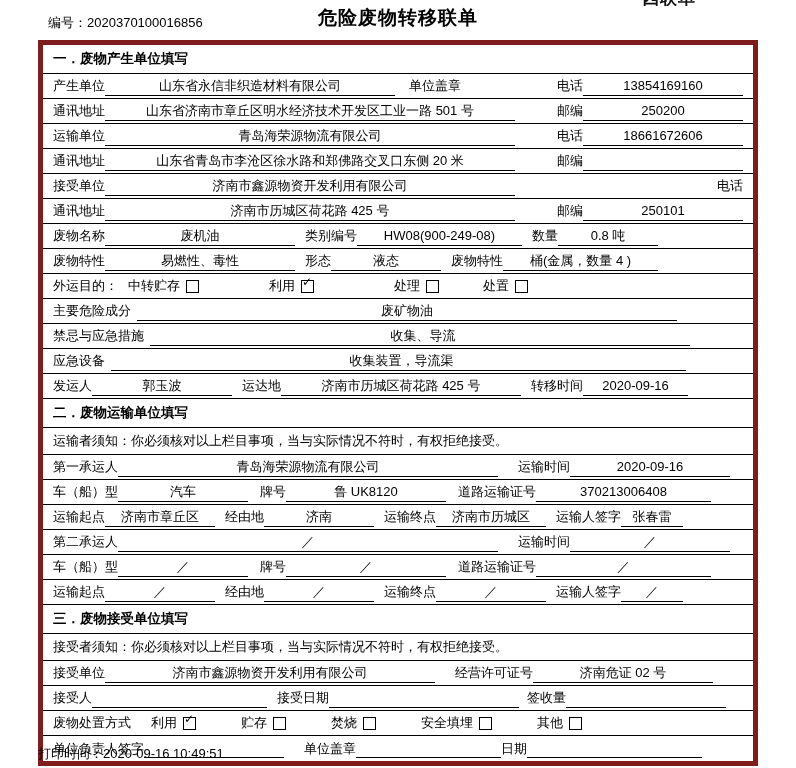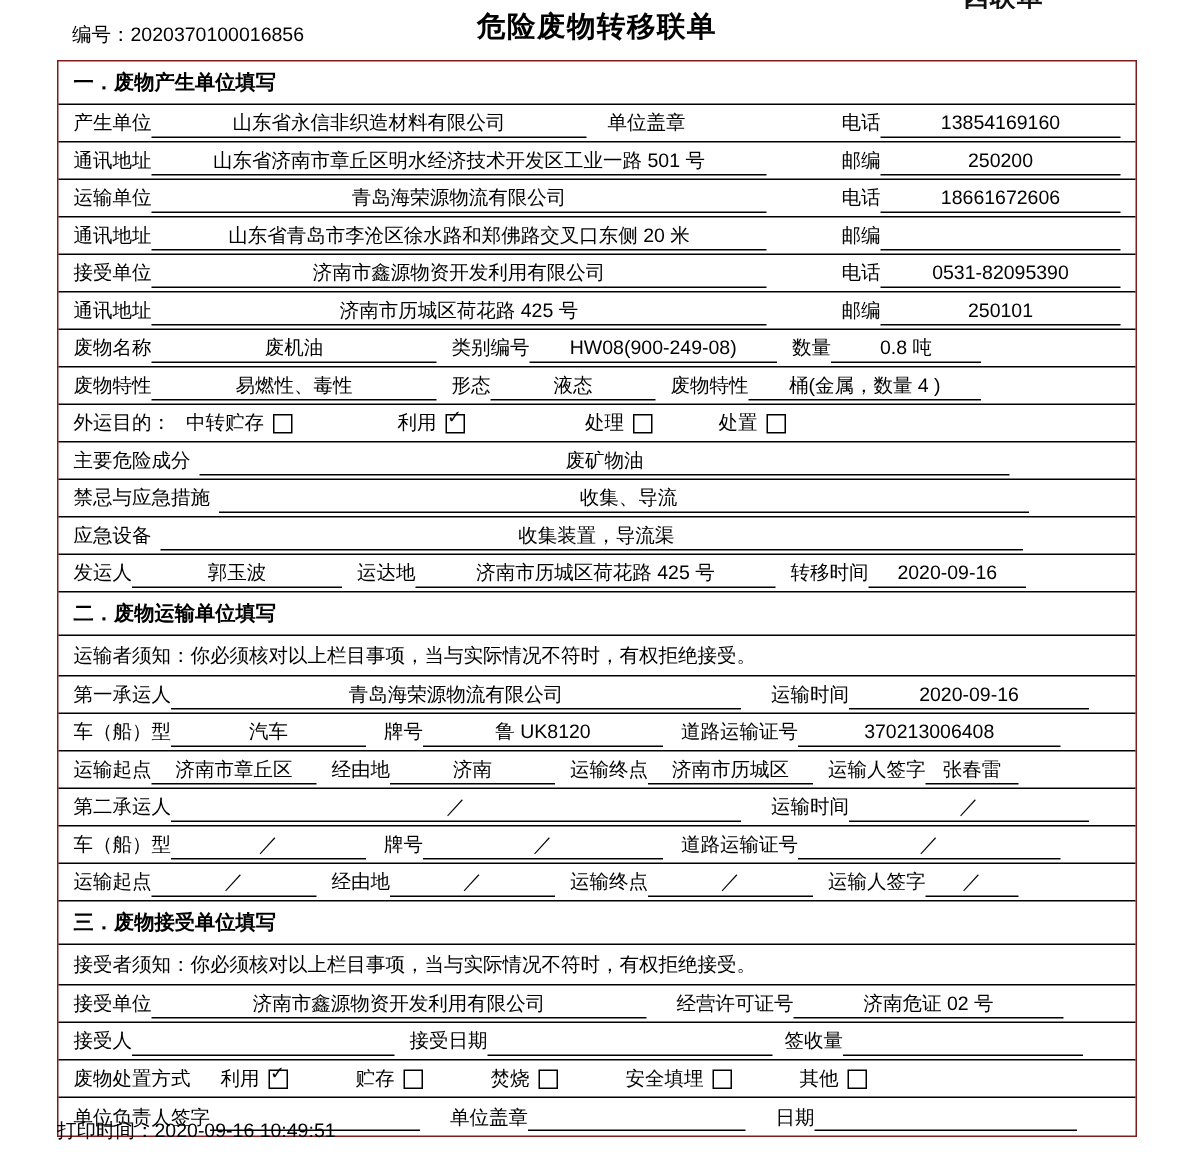--- a/index.html
+++ b/index.html
@@ -54,21 +54,21 @@
     overflow: hidden;
     height: 12px;
     line-height: 10px;
   }
   
   .form {
     position: absolute;
     left: 38px;
     top: 40px;
     width: 720px;
-    border: 1px solid #7f1d1d;
+    border: 5px solid #7f1d1d;
     box-sizing: border-box;
   }
   .sec-title {
     border-bottom: 1px solid #000;
     font-weight: bold;
     font-size: 13.5px;
     padding: 5px 8px 5px 10px;
   }
   .row {
     display: flex;
@@ -171,21 +171,20 @@
       <span class="gap"></span>
       <span class="lbl">邮编</span>
       <span class="val" style="width:160px"></span>
     </div>
 
     <div class="row">
       <span class="lbl">接受单位</span>
       <span class="val" style="width:410px">济南市鑫源物资开发利用有限公司</span>
       <span class="gap"></span>
       <span class="lbl">电话</span>
-      <span class="val" style="width:160px">0531-82095390</span>
     </div>
 
     <div class="row">
       <span class="lbl">通讯地址</span>
       <span class="val" style="width:410px">济南市历城区荷花路 425 号</span>
       <span class="gap"></span>
       <span class="lbl">邮编</span>
       <span class="val" style="width:160px">250101</span>
     </div>
 
@@ -337,21 +336,21 @@
       <span class="cb"></span>
       <span class="lbl" style="margin-left:45px">其他</span>
       <span class="cb"></span>
     </div>
 
     <div class="row last">
       <span class="lbl">单位负责人签字</span>
       <span class="val" style="width:140px"></span>
       <span class="lbl" style="margin-left:20px">单位盖章</span>
       <span class="val" style="width:145px"></span>
-      <span class="lbl" style="margin-left:20px">日期</span>
+      <span class="lbl" style="">日期</span>
       <span class="val" style="width:175px"></span>
     </div>
 
   </div>
 
   <div class="print-time">
     <span>打印时间：</span><span>2020-09-16 10:49:51</span>
   </div>
 
 </div>

